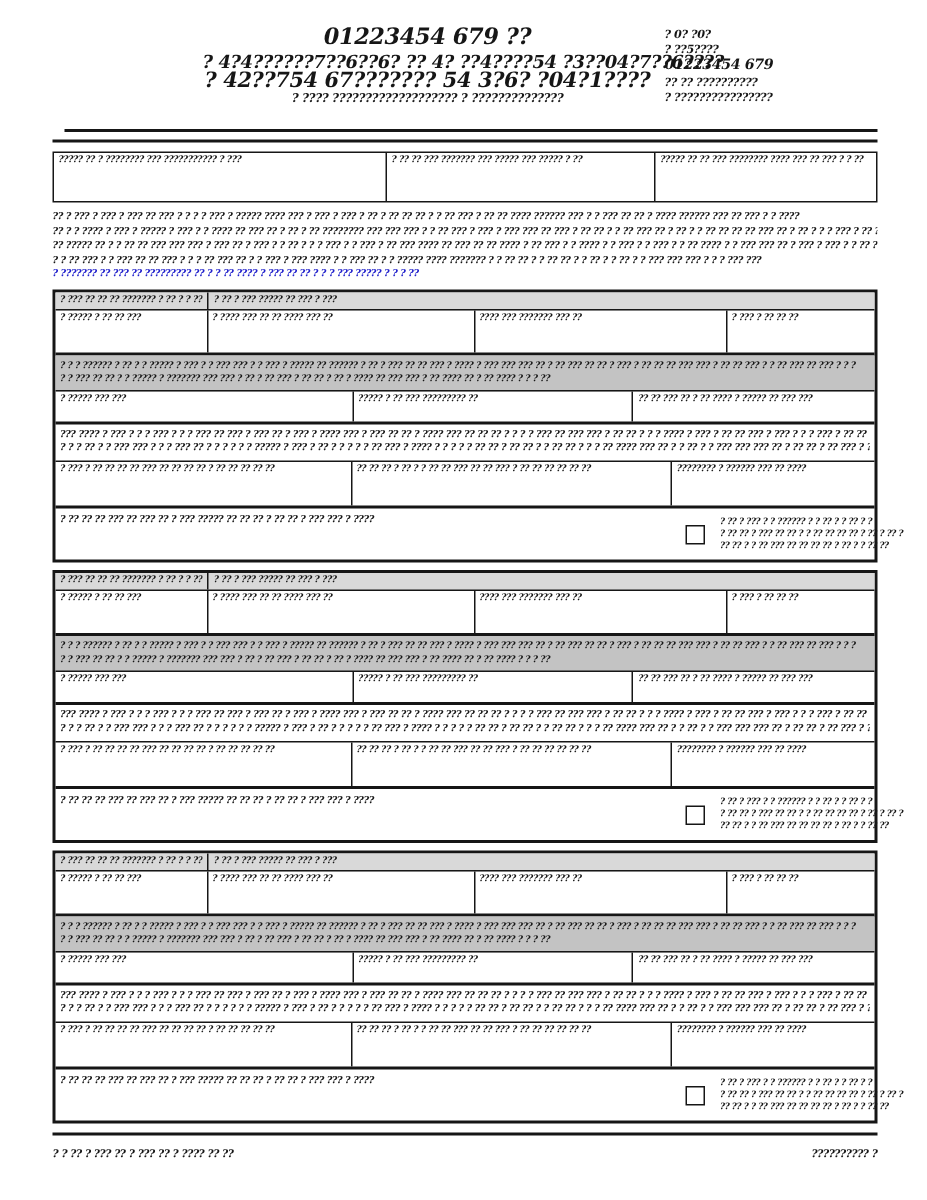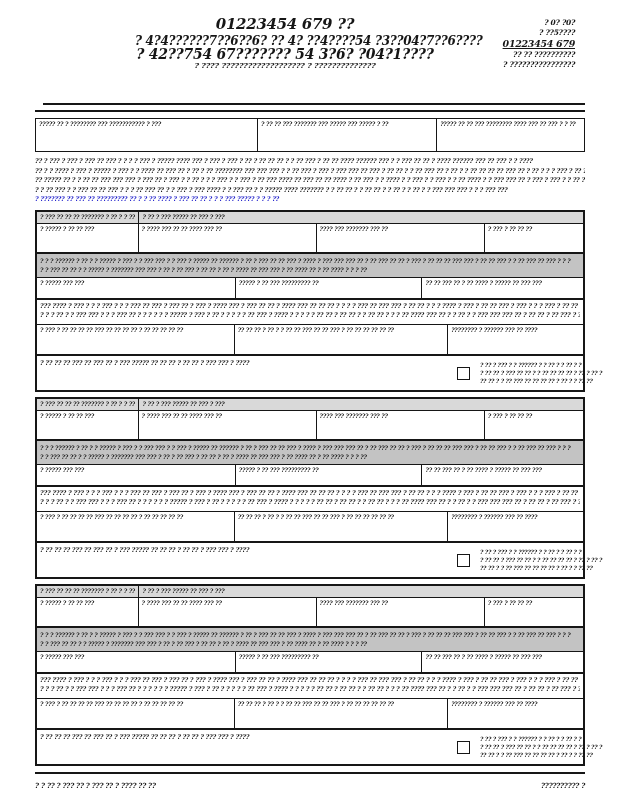--- a/index.html
+++ b/index.html
@@ -5,29 +5,29 @@
   * { margin:0; padding:0; box-sizing:border-box; }
   html,body { background:#ffffff; }
   .page {
     position:relative; width:618px; height:800px; background:#fff;
     font-family:"DejaVu Serif", serif; color:#161616; overflow:hidden;
   }
   .content { padding:0 33px 0 35px; }
   .g { font-style:italic; font-weight:700; letter-spacing:-0.3px; }
 
   
-  .masthead { position:relative; height:103px; }
+  .masthead { position:relative; height:86px; }
   .mast-center { position:absolute; left:100px; right:150px; top:16px; text-align:center; }
   .title-1 { font-size:15px; line-height:17px; }
   .title-2 { font-size:12px; line-height:16px; white-space:nowrap; }
   .title-3 { font-size:14px; line-height:11px; }
   .title-4 { font-size:8px; line-height:10px; }
-  .mast-right { position:absolute; right:10px; top:18px; width:132px; text-align:right; }
+  .mast-right { position:absolute; right:10px; top:18px; width:132px; text-align:left; }
   .corner-line { font-size:7.5px; line-height:10px; }
-  .corner-form { font-size:9.5px; line-height:12px;text-decoration:underline; }
+  .corner-form { font-size:9.5px; line-height:12px; }
 
   .rule-thin  { height:1.5px; background:#161616; margin-left:8px; }
   .rule-thick { height:2.5px; background:#161616; margin-top:6px; }
 
   
   .hdr-boxes { display:flex; height:34px; border:1px solid #161616; margin-top:6px; }
   .hdr-box { border-right:1px solid #161616; padding:1px 3px; }
   .hdr-box:last-child { border-right:none; }
   .hb-1 { width:40.5%; } .hb-2 { width:32.7%; } .hb-3 { width:26.8%; }
   .cell-label { font-size:6px; line-height:7px; }

